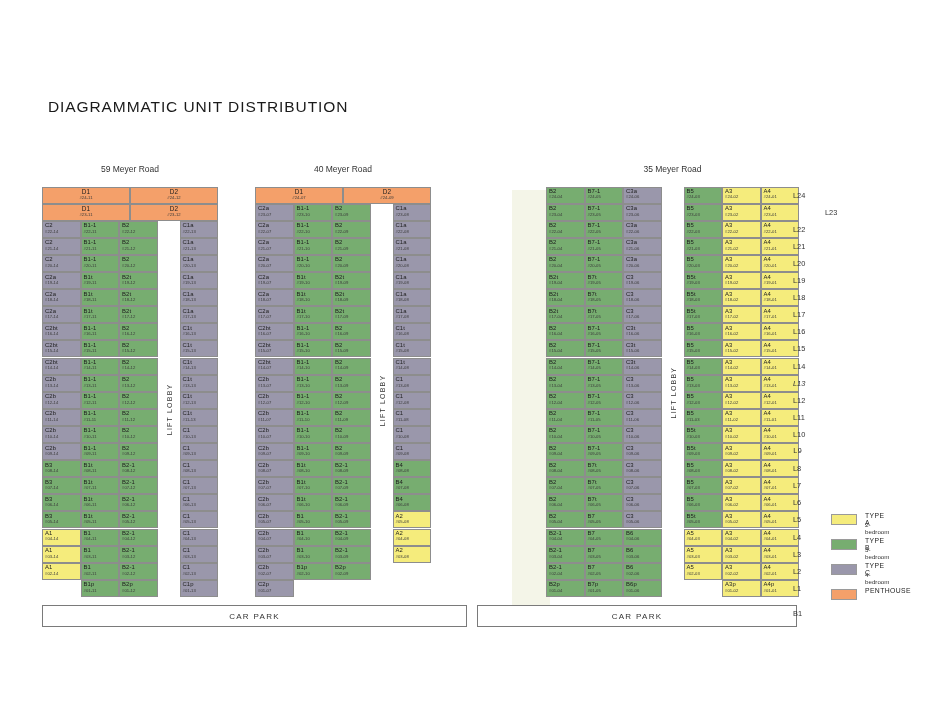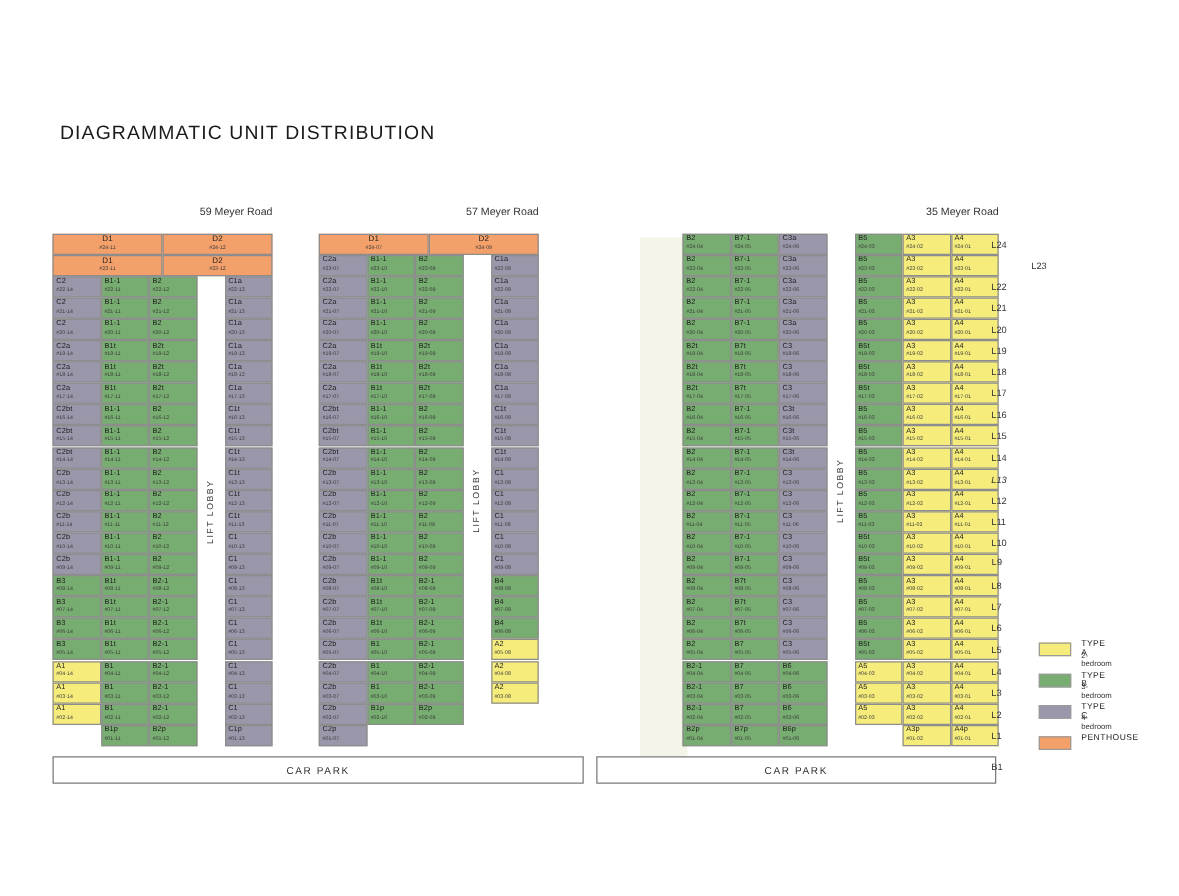--- a/index.html
+++ b/index.html
@@ -21,21 +21,21 @@
     color:#1a1a1a;
     font-weight:400;
     white-space:nowrap;
   }
 
   .block-title {
     position:absolute;
     font-size:8.5px;
     color:#333;
     white-space:nowrap;
-    text-align:right;
+    text-align:center;
   }
 
   
   .cell {
     position:absolute;
     border:0.6px solid #8d8d8d;
     overflow:hidden;
     padding-left:2px;
     line-height:1.0;
   }
@@ -480,21 +480,21 @@
       <span class="n">#03-13</span>
     </div>
     <div class="cell t-C" style="left: 179.5px; top: 562.7px; width: 38.5px; height: 17.1px;">
       <span class="u">C1</span>
       <span class="n">#02-13</span>
     </div>
     <div class="cell t-C" style="left: 179.5px; top: 579.8px; width: 38.5px; height: 17.1px;">
       <span class="u">C1p</span>
       <span class="n">#01-13</span>
     </div>
-    <div class="block-title" style="left: 255px; top: 164px; width: 176px;">57 Meyer Road</div>
+    <div class="block-title" style="left: 255px; top: 164px; width: 176px;">40 Meyer Road</div>
     <div class="cell ph t-P" style="left: 255px; top: 186.5px; width: 88px; height: 17.1px;">
       <span class="u">D1</span>
       <span class="n">#24-07</span>
     </div>
     <div class="cell ph t-P" style="left: 343px; top: 186.5px; width: 88px; height: 17.1px;">
       <span class="u">D2</span>
       <span class="n">#24-09</span>
     </div>
     <div class="cell t-C" style="left: 255px; top: 203.6px; width: 38.5px; height: 17.1px;">
       <span class="u">C2a</span>

